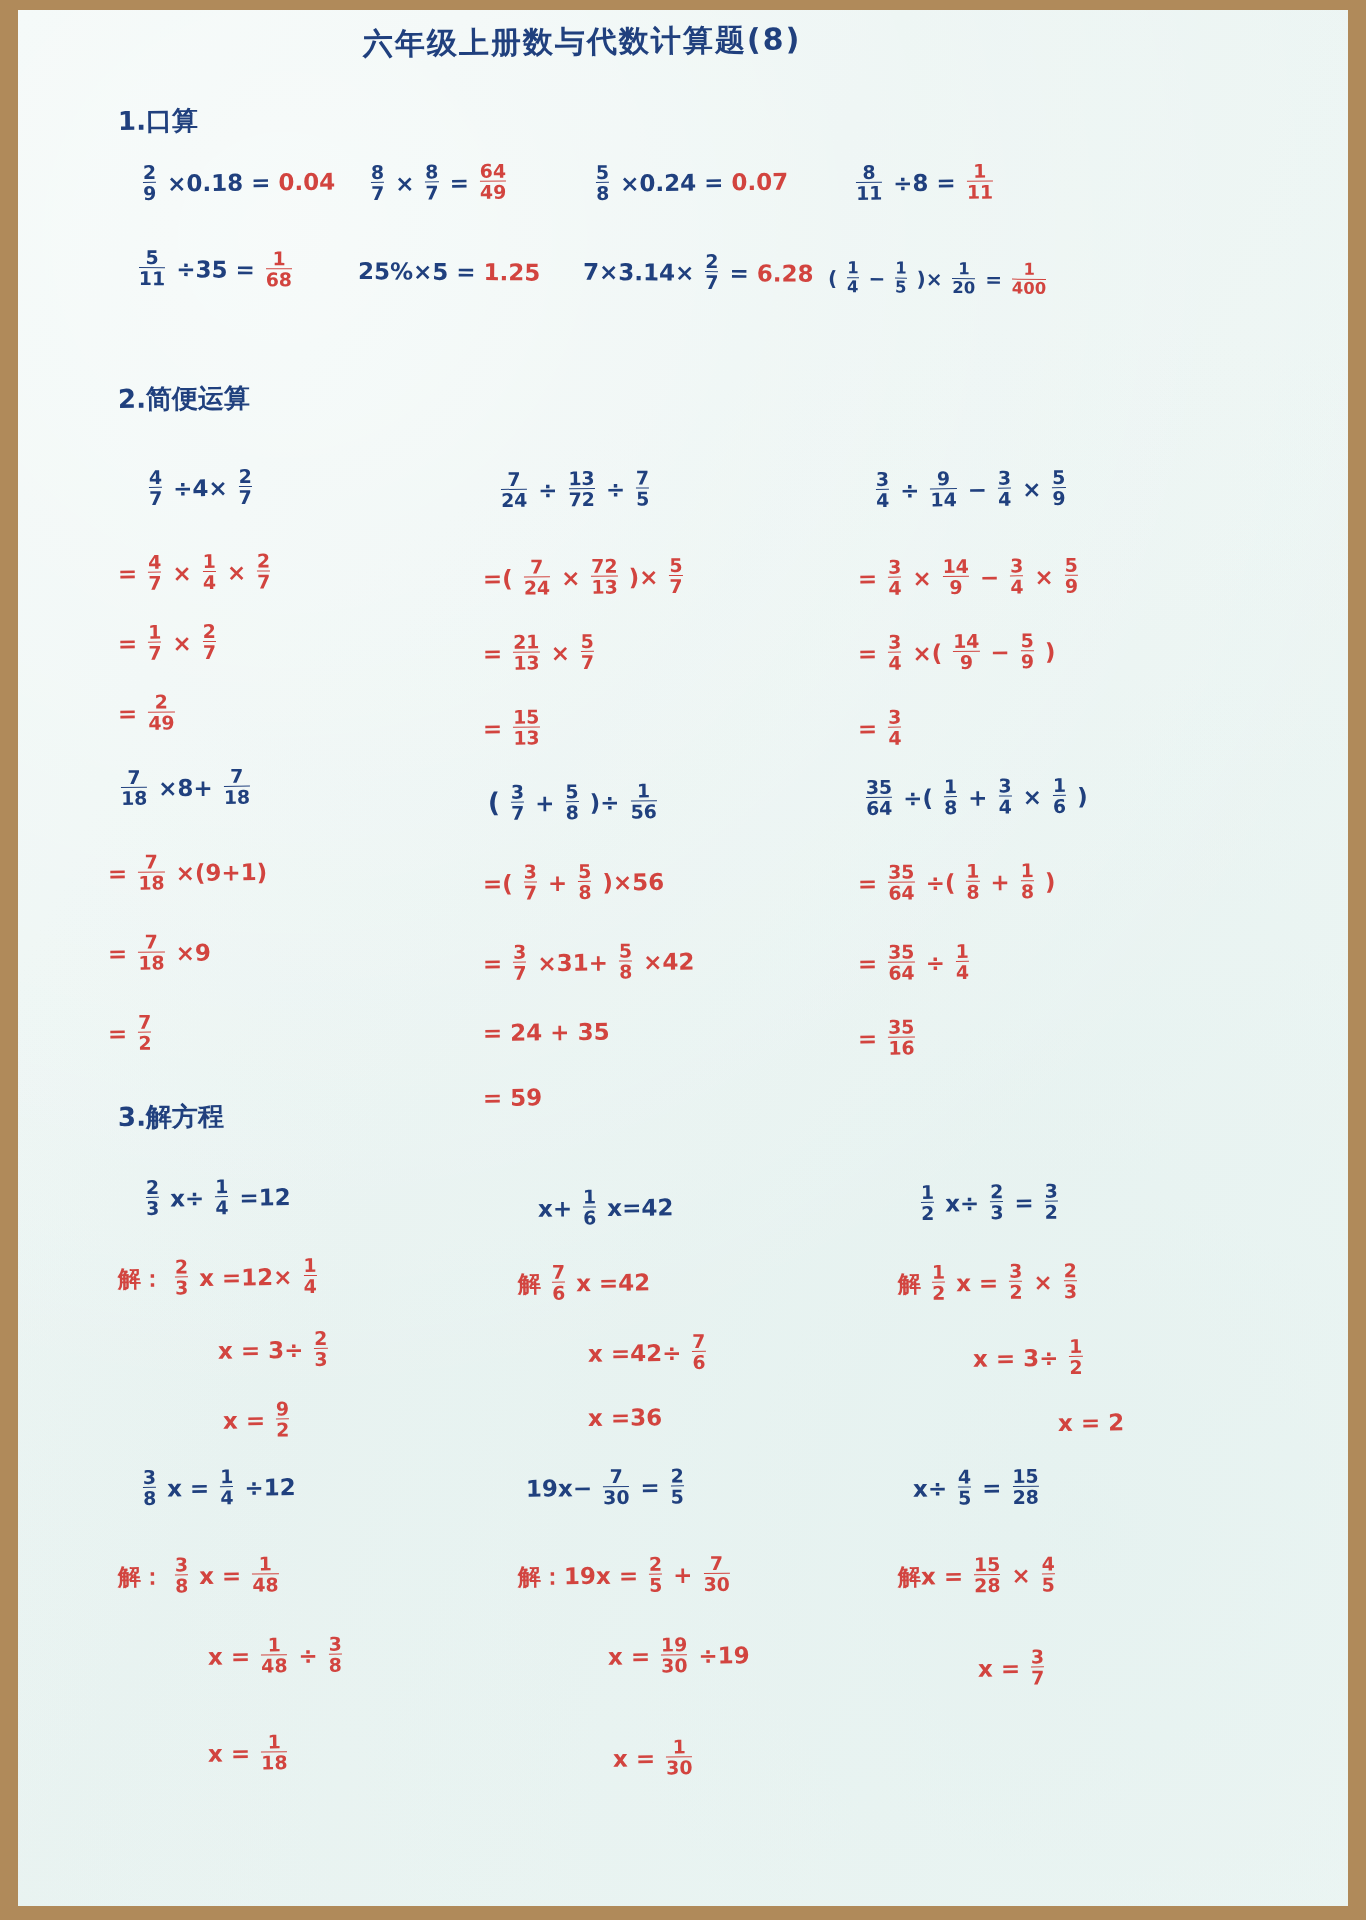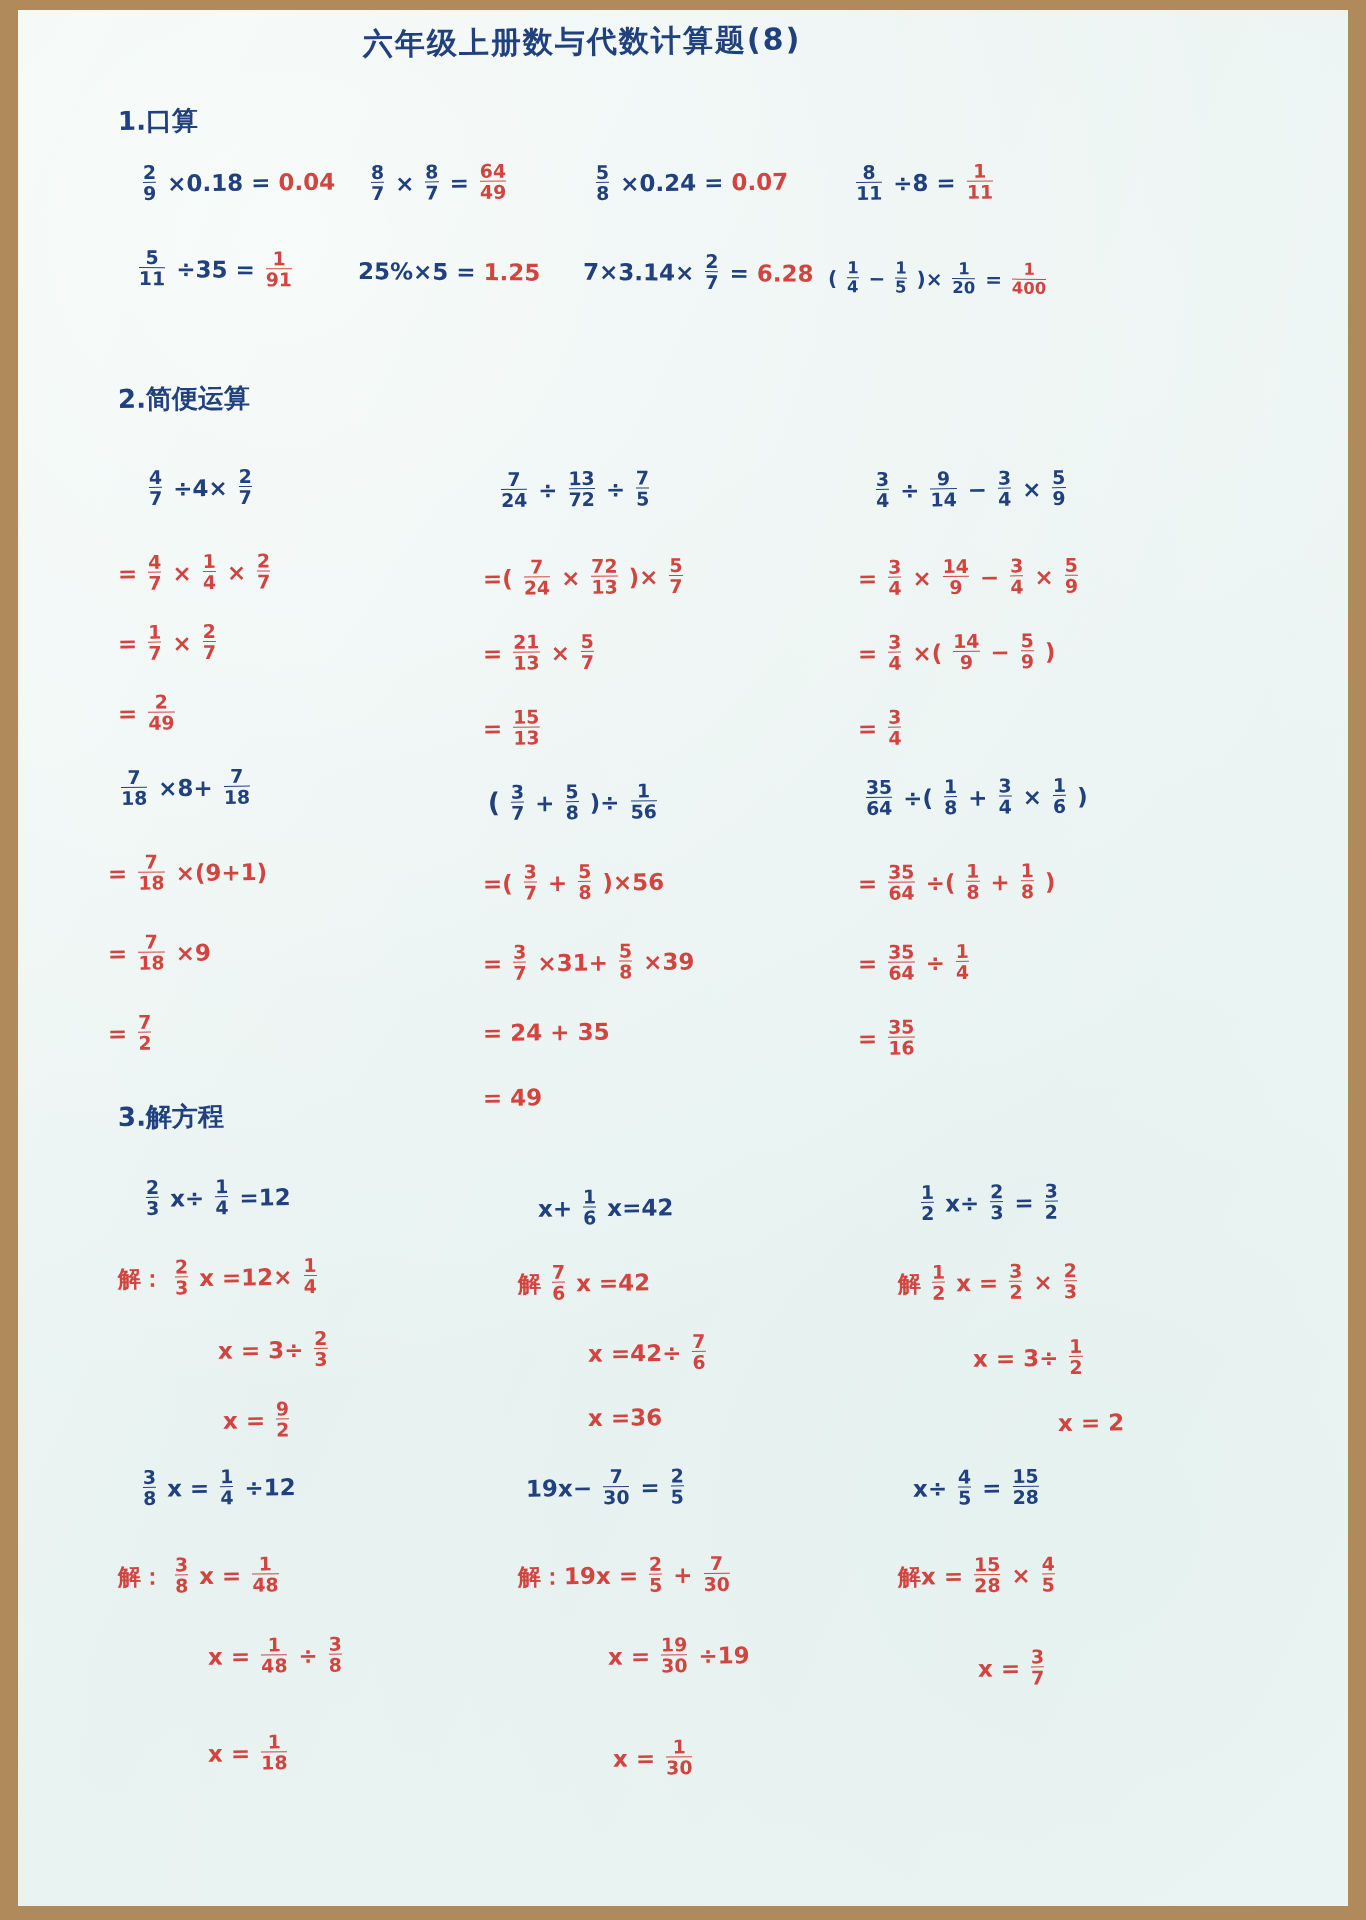--- a/index.html
+++ b/index.html
@@ -81,21 +81,21 @@
 
     <div class="ink expr hand" style="left:835px;top:155px;">
       <span class="fr"><span class="n">8</span><span class="d">11</span></span>
       <span>÷8 =</span>
       <span class="fr red"><span class="n">1</span><span class="d">11</span></span>
     </div>
 
     <div class="ink expr hand2" style="left:118px;top:240px;">
       <span class="fr"><span class="n">5</span><span class="d">11</span></span>
       <span>÷35 =</span>
-      <span class="fr red"><span class="n">1</span><span class="d">91</span></span>
+      <span class="fr red"><span class="n">1</span><span class="d">68</span></span>
     </div>
 
     <div class="ink expr hand2" style="left:340px;top:248px;">
       <span>25%×5 =</span>
       <span class="red">1.25</span>
     </div>
 
     <div class="ink expr hand2" style="left:565px;top:243px;">
       <span>7×3.14×</span>
       <span class="fr"><span class="n">2</span><span class="d">7</span></span>
@@ -199,24 +199,24 @@
       <span class="fr"><span class="n">3</span><span class="d">7</span></span>
       <span>+</span>
       <span class="fr"><span class="n">5</span><span class="d">8</span></span>
       <span>)×56</span>
     </div>
     <div class="ink expr red hand" style="left:465px;top:935px;">
       <span>=</span>
       <span class="fr"><span class="n">3</span><span class="d">7</span></span>
       <span>×31+</span>
       <span class="fr"><span class="n">5</span><span class="d">8</span></span>
-      <span>×39</span>
+      <span>×42</span>
     </div>
     <div class="ink expr red hand" style="left:465px;top:1010px;">= 24 + 35</div>
-    <div class="ink expr red hand" style="left:465px;top:1075px;">= 49</div>
+    <div class="ink expr red hand" style="left:465px;top:1075px;">= 59</div>
 
     <div class="ink expr hand" style="left:855px;top:462px;">
       <span class="fr"><span class="n">3</span><span class="d">4</span></span>
       <span>÷</span>
       <span class="fr"><span class="n">9</span><span class="d">14</span></span>
       <span>−</span>
       <span class="fr"><span class="n">3</span><span class="d">4</span></span>
       <span>×</span>
       <span class="fr"><span class="n">5</span><span class="d">9</span></span>
     </div>

